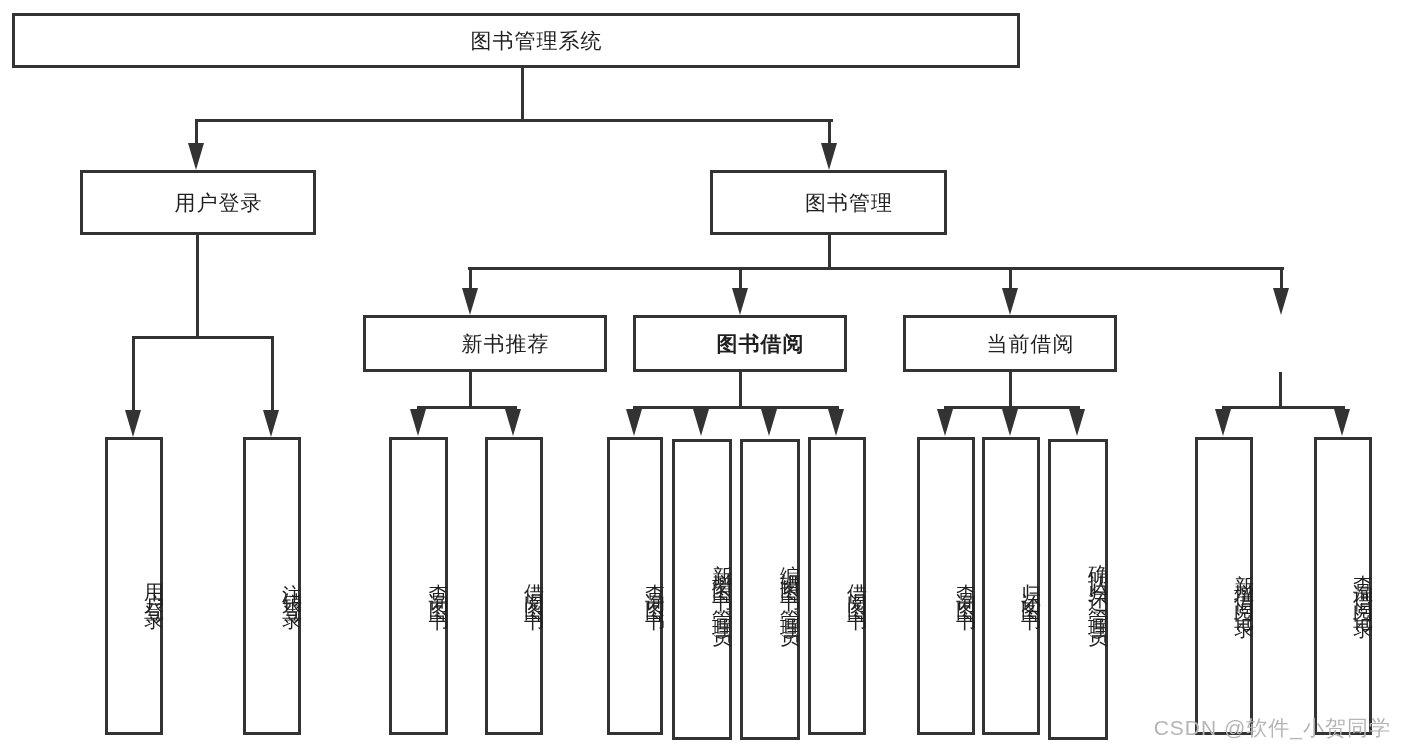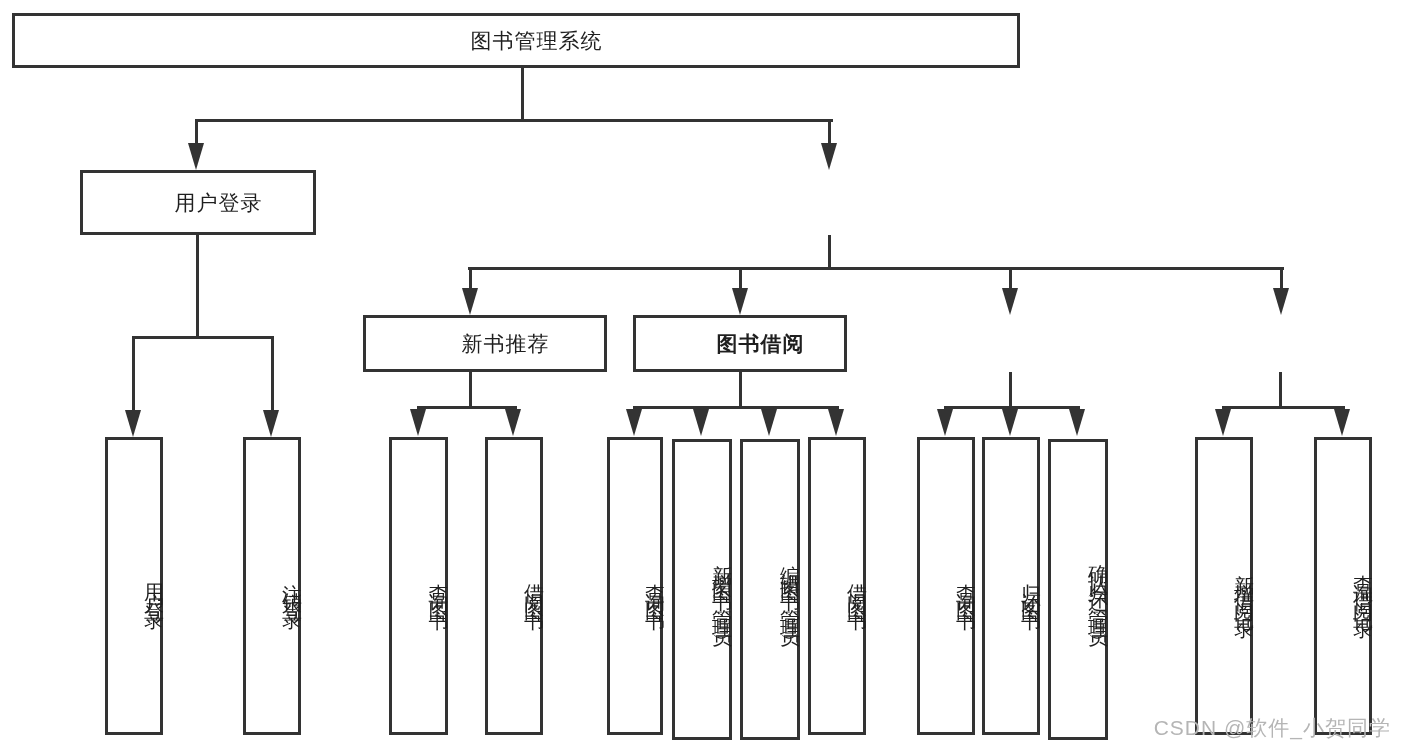--- a/index.html
+++ b/index.html
@@ -55,26 +55,32 @@
 
 <div class="canvas">
 
   <div class="node" style="left:12px;top:13px;width:1008px;height:55px;">
     <span>图书管理系统</span>
   </div>
 
   <div class="node" style="left:80px;top:170px;width:236px;height:65px;">
     <span>用户登录</span>
   </div>
+  <div class="node" style="left:710px;top:170px;width:237px;height:65px;">
+    <span>图书管理</span>
+  </div>
 
   <div class="node" style="left:363px;top:315px;width:244px;height:57px;">
     <span>新书推荐</span>
   </div>
   <div class="node" style="left:633px;top:315px;width:214px;height:57px;font-weight:bold;">
     <span>图书借阅</span>
+  </div>
+  <div class="node" style="left:903px;top:315px;width:214px;height:57px;">
+    <span>当前借阅</span>
   </div>
 
   <div class="node leaf" style="left:105px;top:437px;width:58px;height:298px;">
     <span class="vtext">用户登录</span>
   </div>
   <div class="node leaf" style="left:243px;top:437px;width:58px;height:298px;">
     <span class="vtext">注销登录</span>
   </div>
 
   <div class="node leaf" style="left:389px;top:437px;width:59px;height:298px;">

